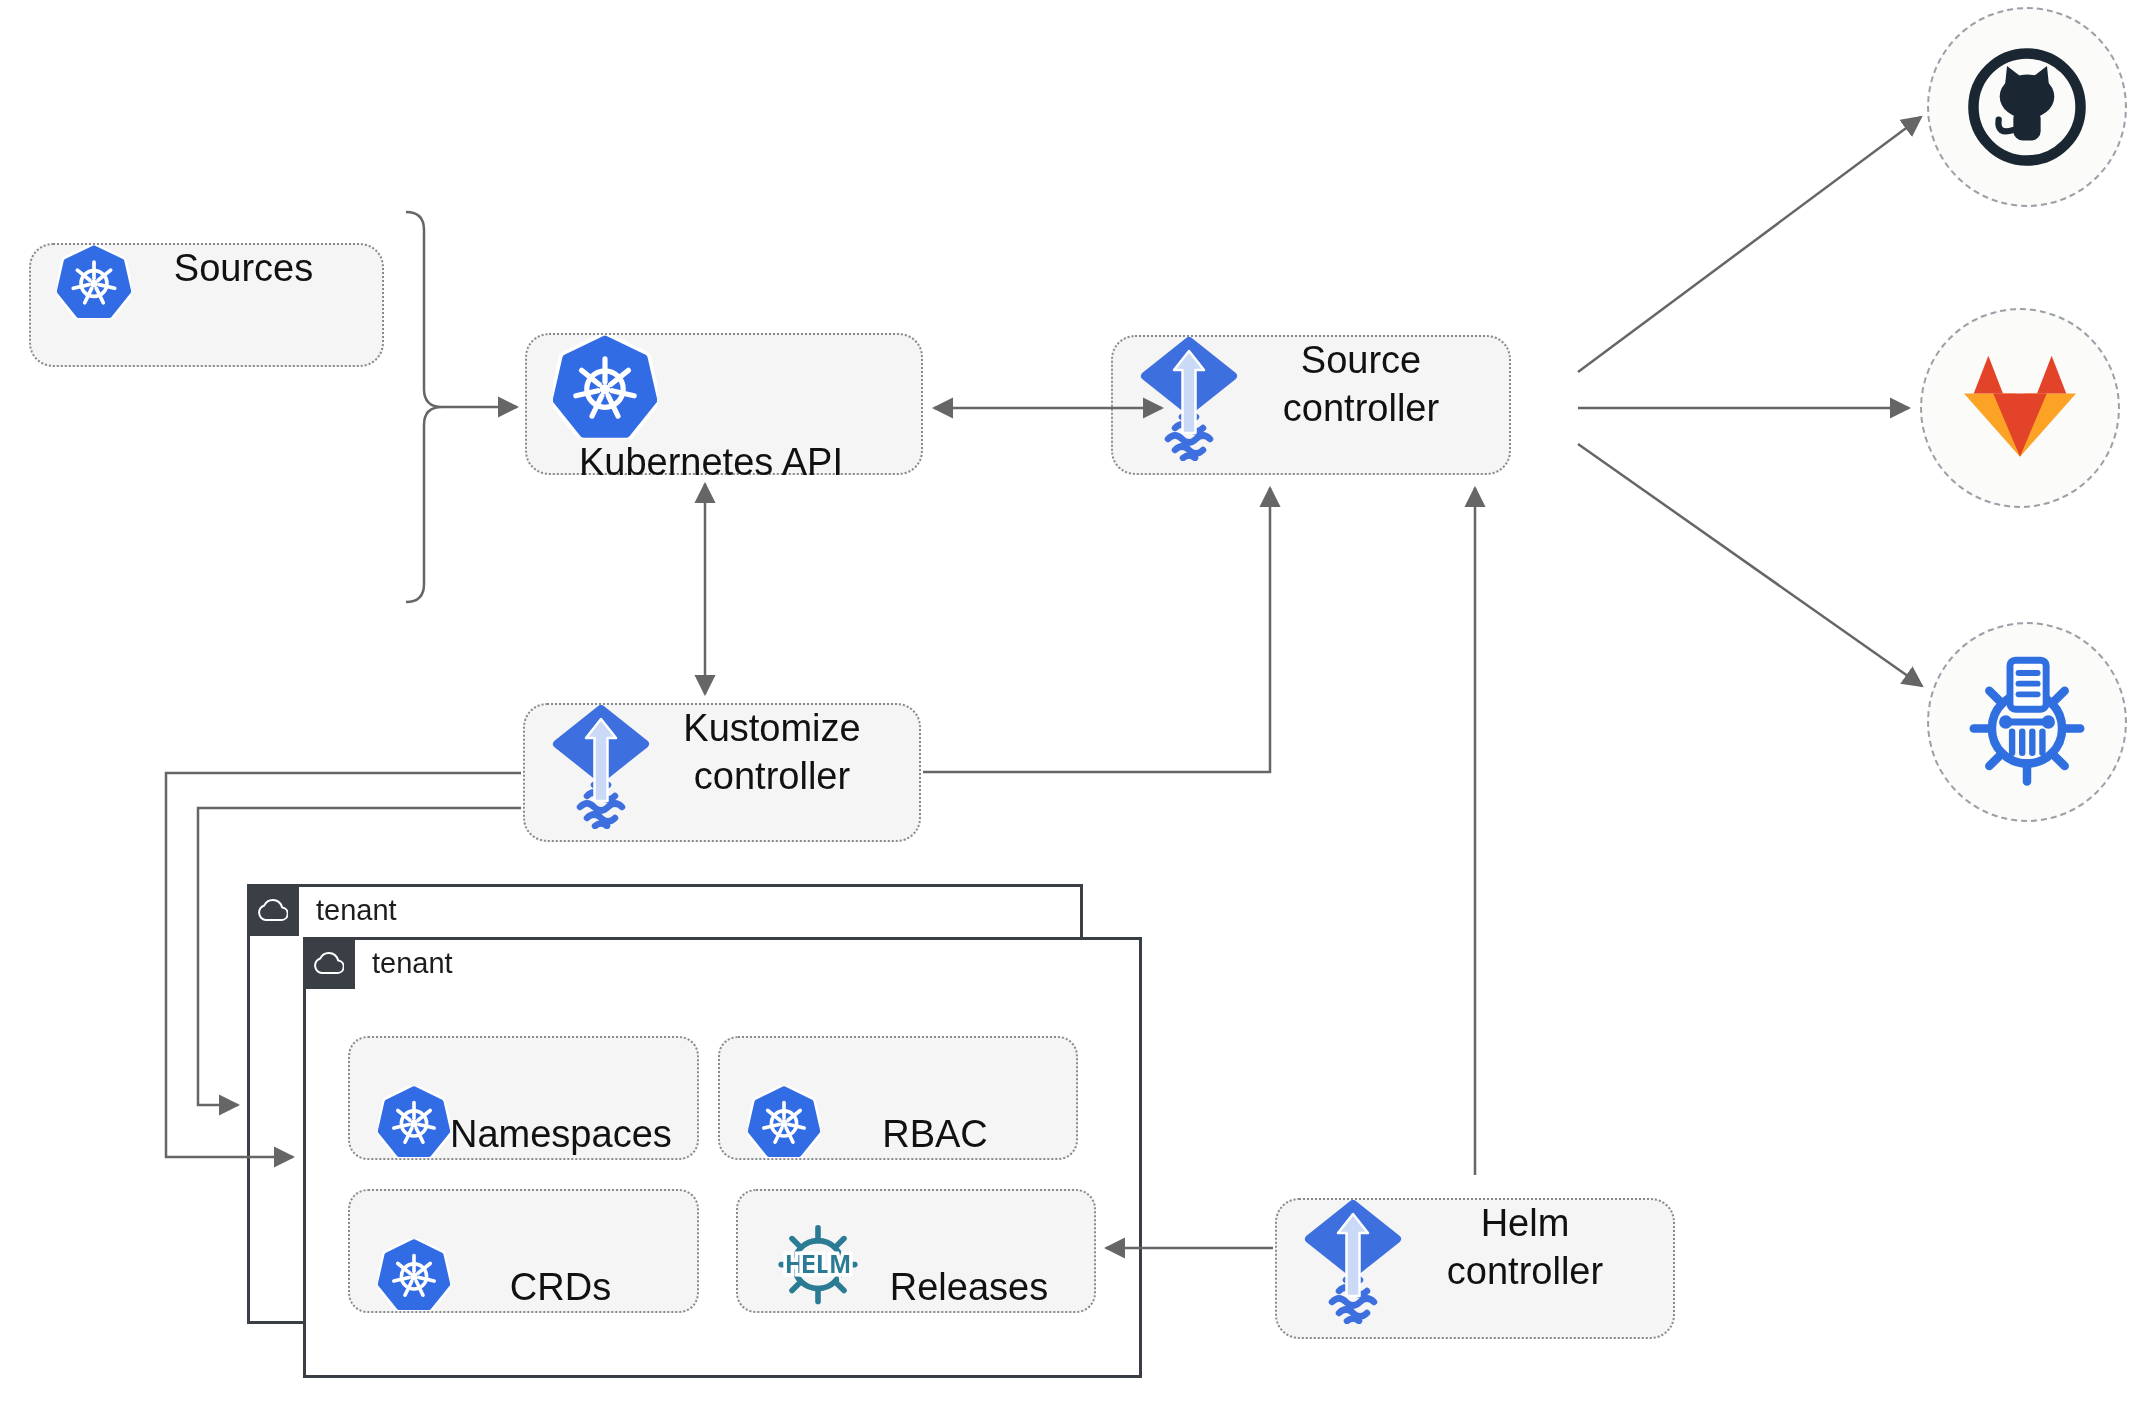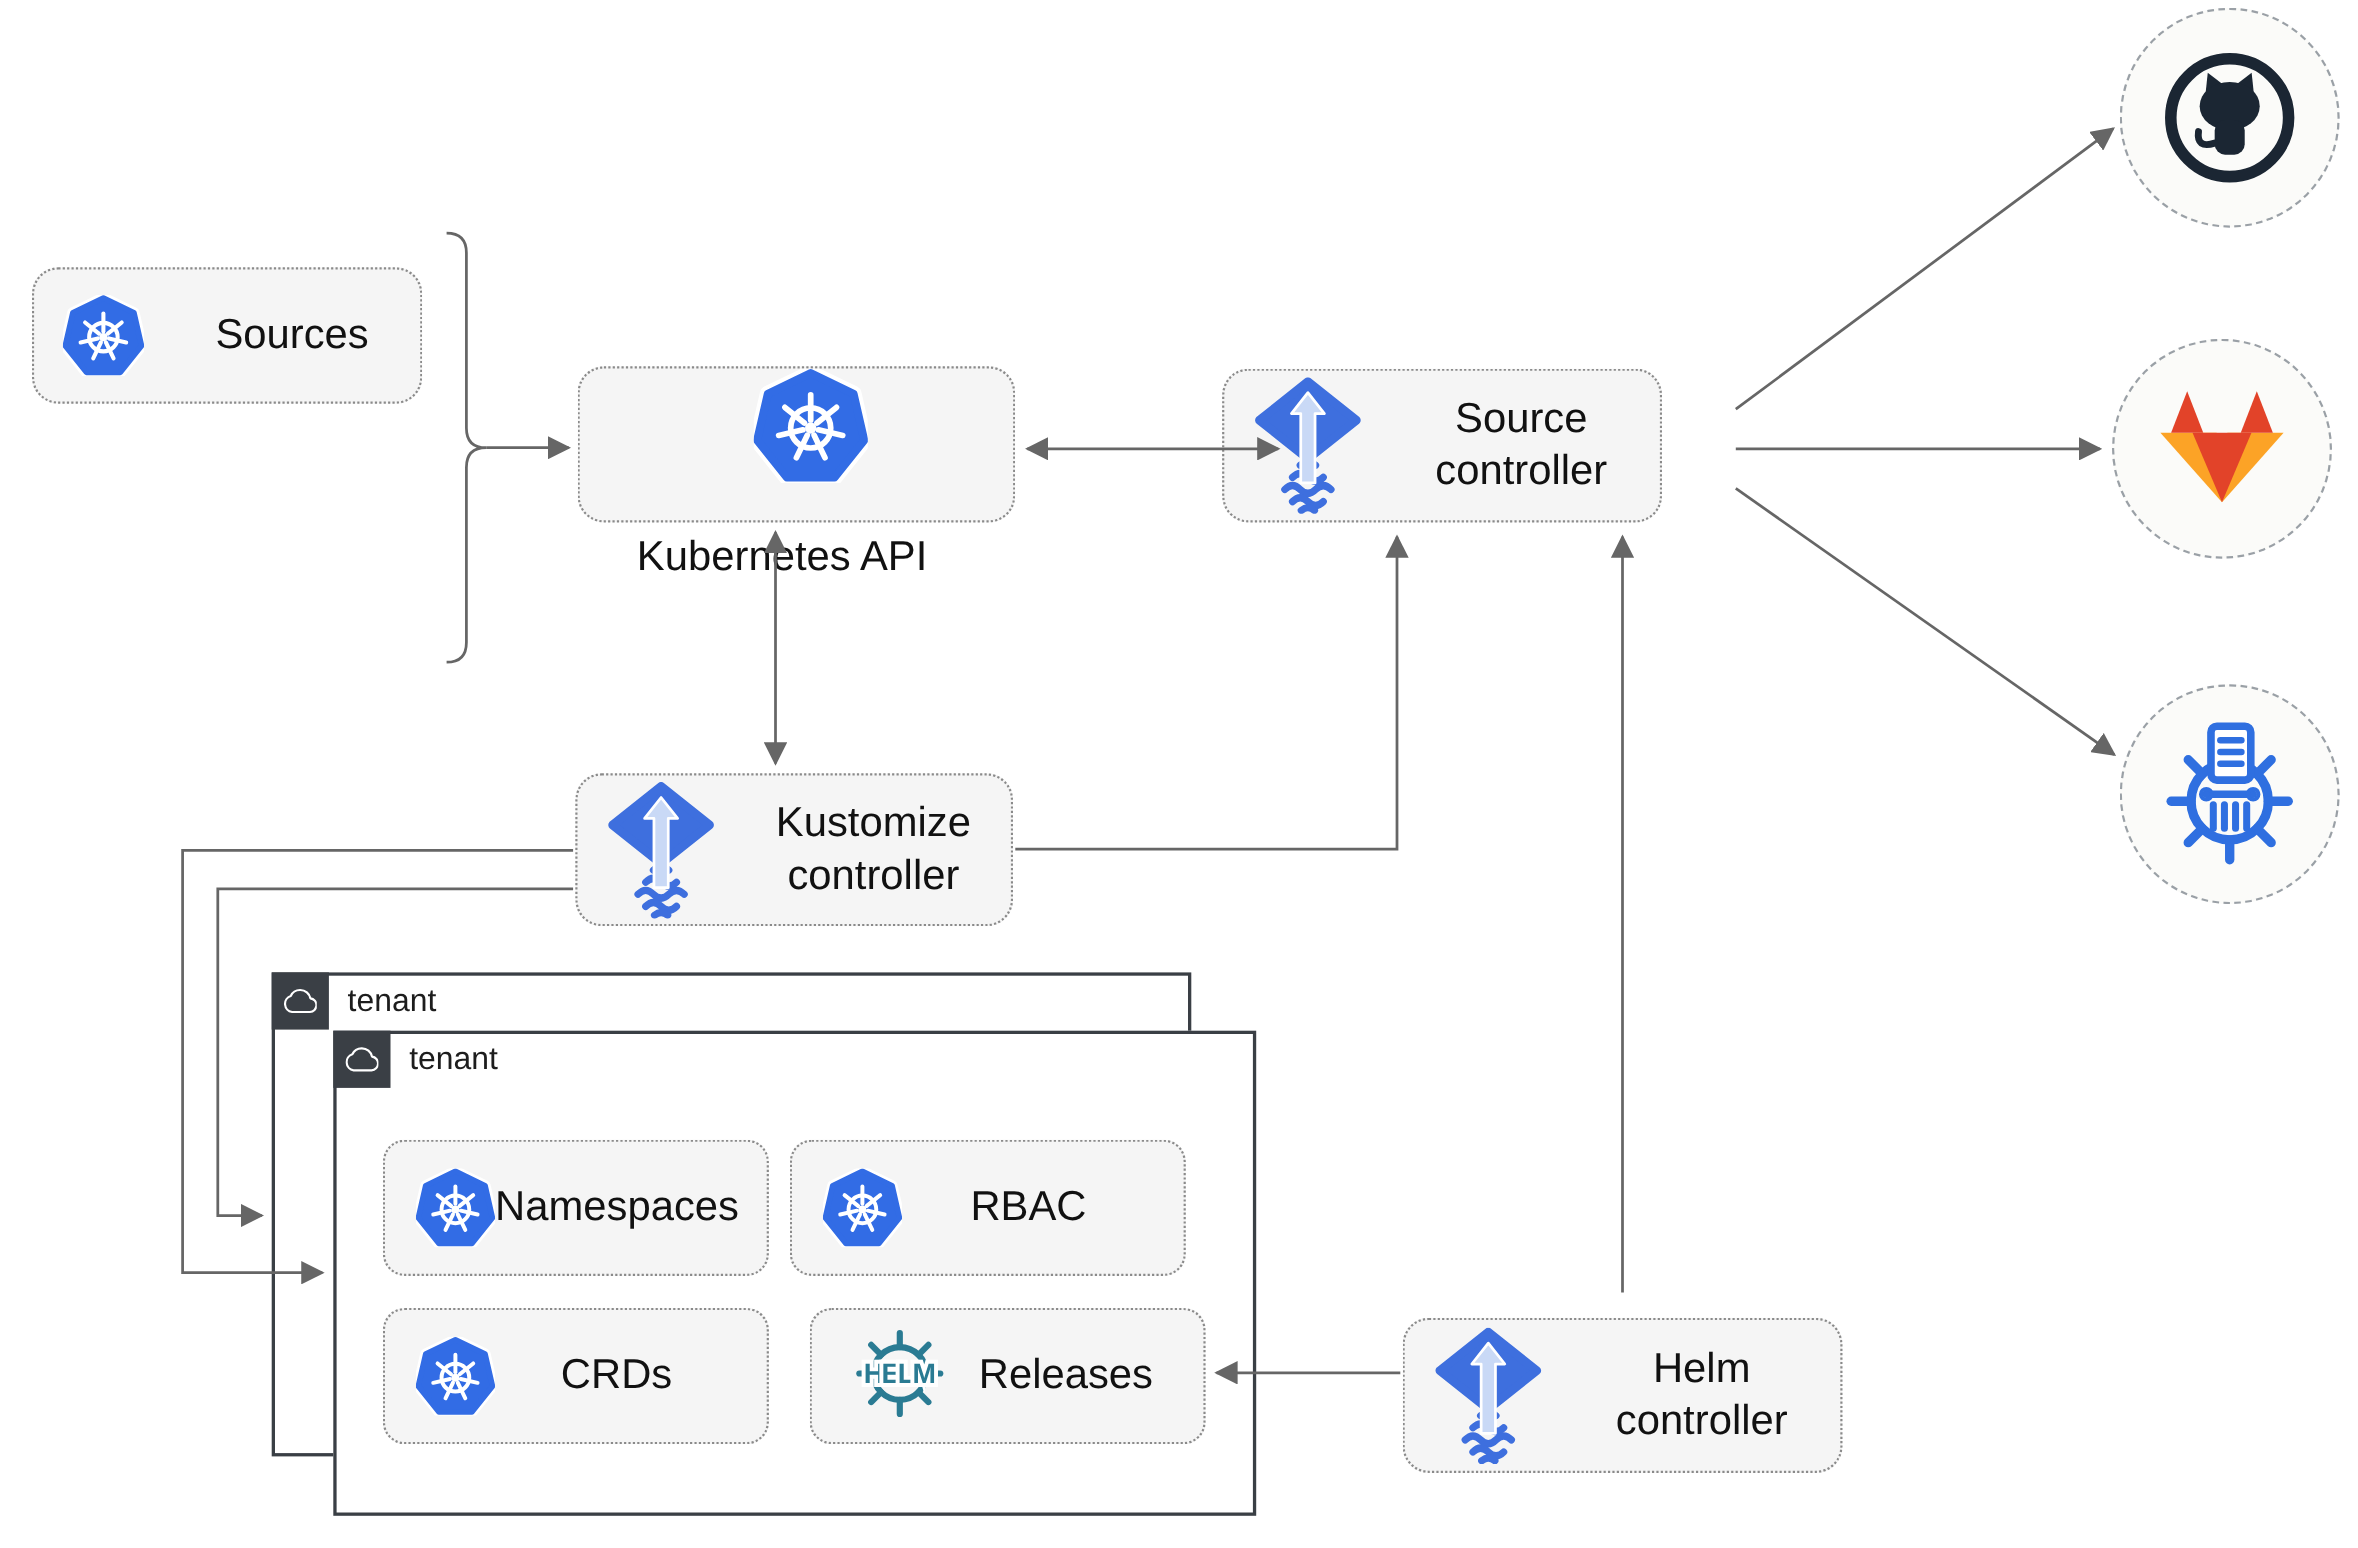--- a/index.html
+++ b/index.html
@@ -9,32 +9,32 @@
     --gl1:#E24329; --gl2:#FC6D26; --gl3:#FCA326;
     --cm:#2F6FE0; --tenantborder:#3A3F45; --tab:#3A3F45;
     --circlefill:#FBFBF9; --circleborder:#9AA0A6; --label:#111111;
   }
   html,body{margin:0;padding:0;background:#fff;}
   .stage{position:relative;width:2144px;height:1407px;background:#fff;overflow:hidden;
          font-family:"Liberation Sans",sans-serif;color:var(--label);}
   .connectors{position:absolute;left:0;top:0;width:2144px;height:1407px;z-index:6;pointer-events:none;}
   .ln{stroke:var(--line);stroke-width:2.5;fill:none;}
 
-  .nbox{position:absolute;display:flex;align-items:center;background:var(--boxfill);
-        border:2px dotted var(--boxborder);border-radius:24px;box-sizing:border-box;z-index:2;gap:44px;}
+  .nbox{position:absolute;display:flex;background:var(--boxfill);
+        border:2px dotted var(--boxborder);border-radius:24px;box-sizing:border-box;z-index:2;}
   .nbox .ic{flex:0 0 auto;margin-left:26px;}
   .nlabel{flex:1;text-align:center;font-size:38px;line-height:1.25;color:var(--label);
           padding-right:26px;white-space:pre-line;}
 
   .tenant{position:absolute;background:#fff;border:3px solid var(--tenantborder);box-sizing:border-box;}
   .tenant .tab{position:absolute;left:-3px;top:-3px;width:52px;height:52px;background:var(--tab);
                display:flex;align-items:center;justify-content:center;}
   .tenant .tlabel{position:absolute;left:66px;top:-3px;height:52px;line-height:52px;
                   font-size:29px;color:#1d1d1d;}
-  .itembox{position:absolute;display:flex;align-items:center;background:var(--boxfill);
+  .itembox{position:absolute;display:flex;align-items:flex-end;background:var(--boxfill);
            border:2px dotted var(--boxborder);border-radius:20px;box-sizing:border-box;z-index:4;}
   .itembox .ic{flex:0 0 auto;margin-left:28px;}
 
   .extcircle{position:absolute;width:200px;height:200px;border-radius:50%;
              background:var(--circlefill);border:2.5px dashed var(--circleborder);
              box-sizing:border-box;display:flex;align-items:center;justify-content:center;z-index:2;}
 
   .helmtext{font-family:"Liberation Sans",sans-serif;font-weight:bold;}
 </style>
 </head>

